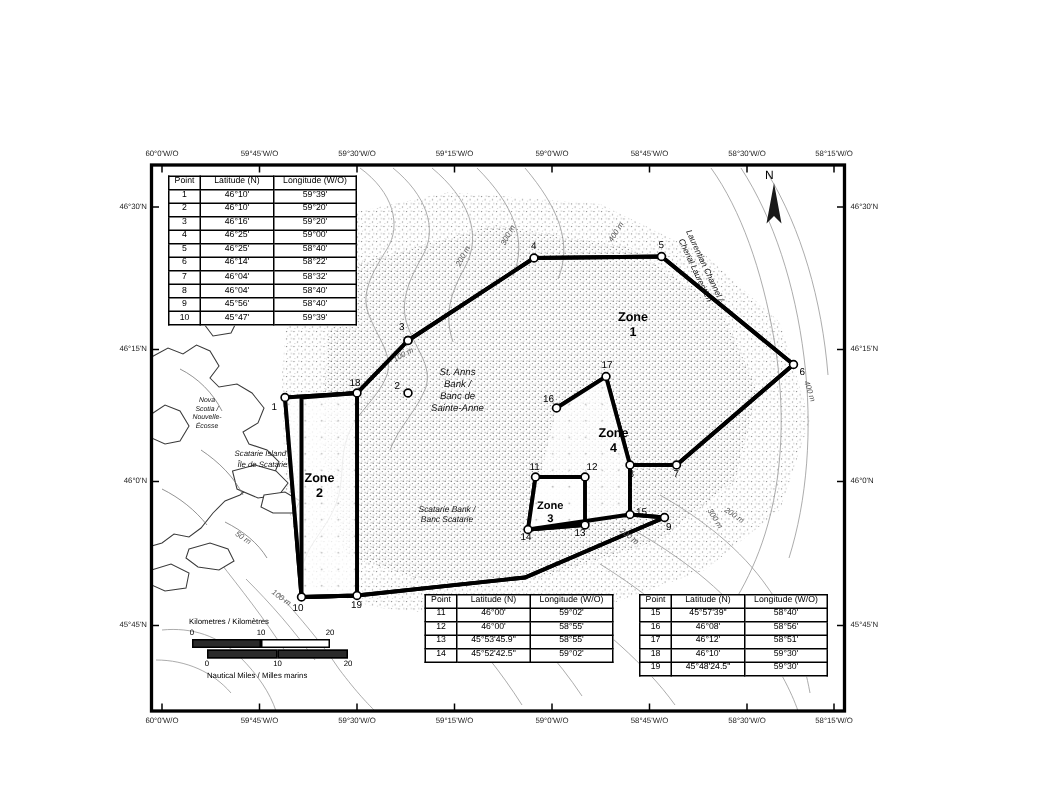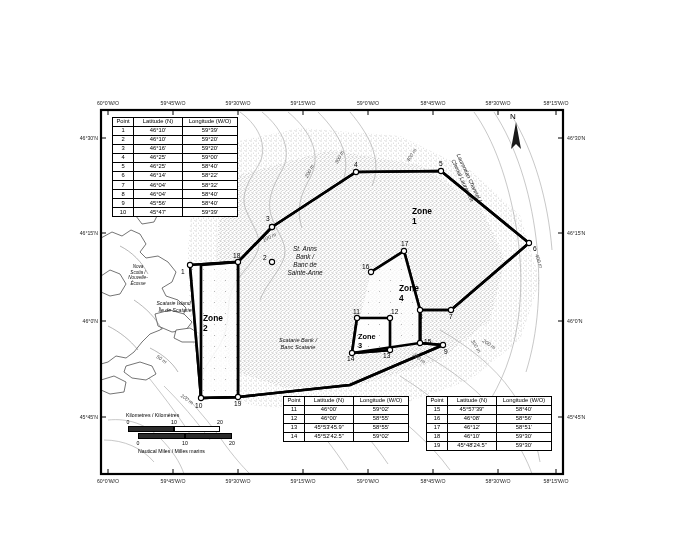--- a/index.html
+++ b/index.html
@@ -46,20 +46,21 @@
     font-size: 6.4px;
     font-style: italic;
     text-align: center;
     line-height: 1.25;
     color: #111;
   }
   .zone-label {
     position: absolute;
     font-size: 8.4px;
     font-weight: bold;
+    text-align: center;
     line-height: 1.2;
     color: #000;
     white-space: nowrap;
   }
   .pt-label {
     position: absolute;
     font-size: 6.6px;
     font-weight: normal;
     color: #000;
     white-space: nowrap;

